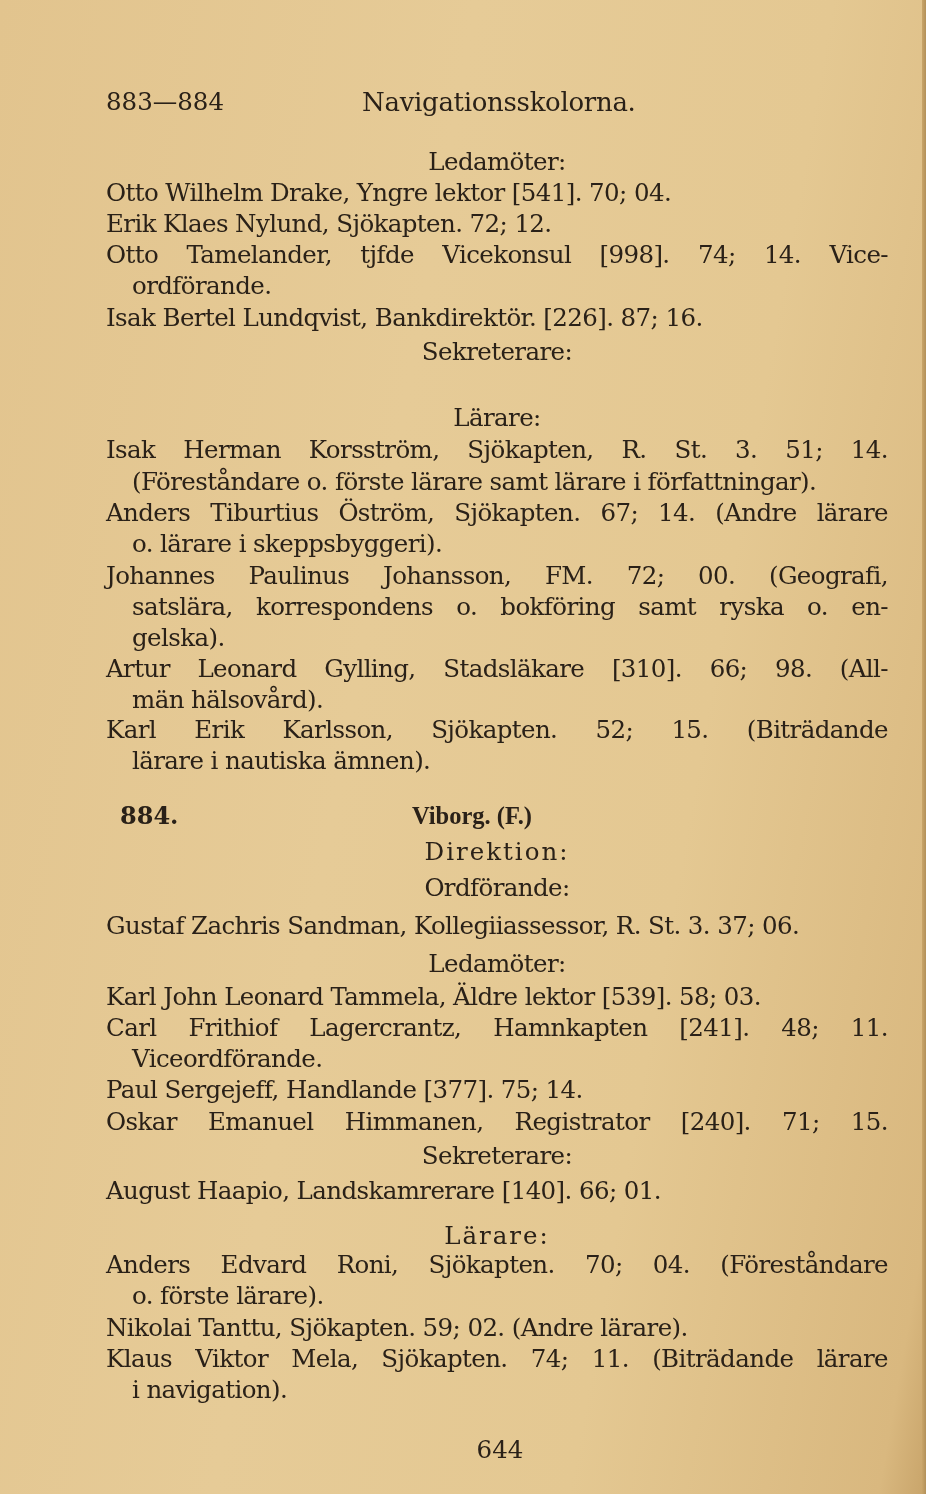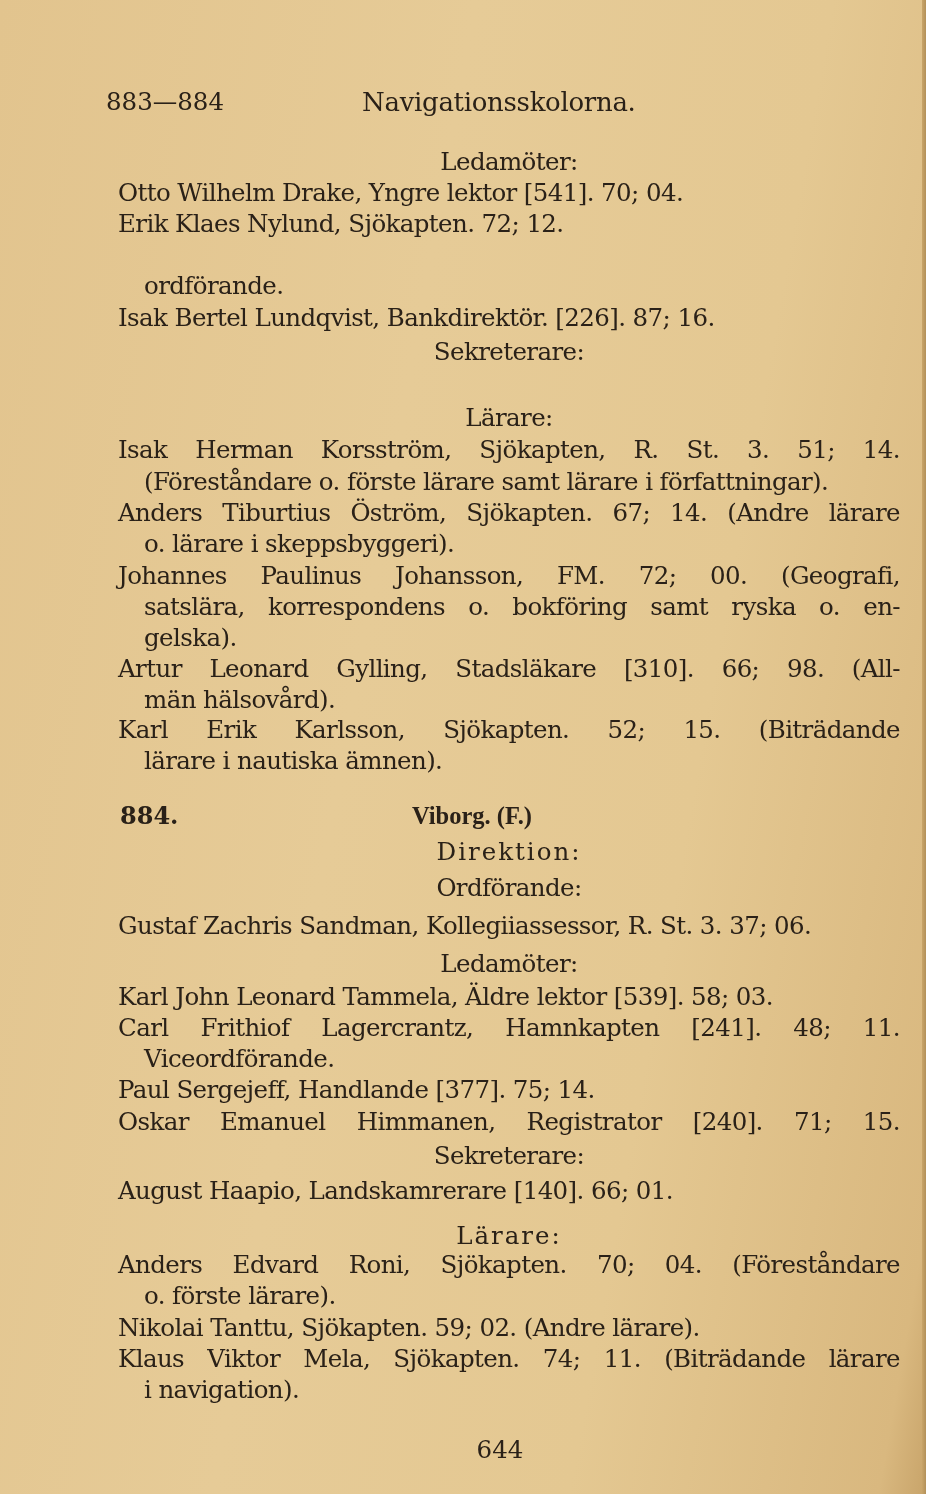--- a/index.html
+++ b/index.html
@@ -7,21 +7,21 @@
     width: 926px; height: 1494px; overflow: hidden;
     background: linear-gradient(100deg, #e2c48e 0%, #e6cb97 40%, #e4c892 70%, #d9b87f 96%, #c8a46a 100%);
     font-family: "DejaVu Serif", "Liberation Serif", serif;
     color: #2a2118;
     position: relative;
   }
   .page { position: absolute; left: 2px; top: 0; width: 926px; height: 1409px; }
   .line {
     position: absolute; left: 104px; width: 782px;
     font-size: 24.5px; line-height: 32px; white-space: nowrap;
-    letter-spacing: -0.6px; transform-origin: left center; margin-left: 12px;
+    letter-spacing: -0.6px; transform-origin: left center;
   }
   .indent { left: 130px; width: 756px; }
   .center { text-align: center; left: 104px; width: 782px; }
   .justify { text-align: justify; text-align-last: justify; }
   .bold { font-weight: bold; }
   .spaced { letter-spacing: 2px; }
   .hdr-left { position: absolute; left: 104px; top: 86px; font-size: 24.5px; line-height: 32px; }
   .hdr-title { position: absolute; left: 360px; top: 86px; font-size: 26px; line-height: 32px; letter-spacing: -0.3px; }
   .sec-num { position: absolute; left: 104px; font-size: 24px; line-height: 32px; font-weight: bold; margin-left: 14px; }
   .sec-title { position: absolute; left: 410px; font-size: 24.5px; line-height: 32px; font-family: Liberation Serif, serif; }
@@ -32,20 +32,21 @@
 <body>
 
 <div class="page">
 
   <div class="hdr-left">883—884</div>
   <div class="hdr-title">Navigationsskolorna.</div>
 
   <div class="line center" style="top:146px">Ledamöter:</div>
   <div class="line" style="top:177px">Otto Wilhelm Drake, Yngre lektor [541]. 70; 04.</div>
   <div class="line" style="top:208px">Erik Klaes Nylund, Sjökapten. 72; 12.</div>
+  <div class="line justify" style="top:239px">Otto Tamelander, tjfde Vicekonsul [998]. 74; 14. Vice-</div>
   <div class="line indent" style="top:270px">ordförande.</div>
   <div class="line" style="top:302px">Isak Bertel Lundqvist, Bankdirektör. [226]. 87; 16.</div>
 
   <div class="line center" style="top:336px">Sekreterare:</div>
 
   <div class="line center" style="top:402px">Lärare:</div>
   <div class="line justify" style="top:434px">Isak Herman Korsström, Sjökapten, R. St. 3. 51; 14.</div>
   <div class="line indent" style="top:466px">(Föreståndare o. förste lärare samt lärare i författningar).</div>
   <div class="line justify" style="top:497px">Anders Tiburtius Öström, Sjökapten. 67; 14. (Andre lärare</div>
   <div class="line indent" style="top:528px">o. lärare i skeppsbyggeri).</div>

